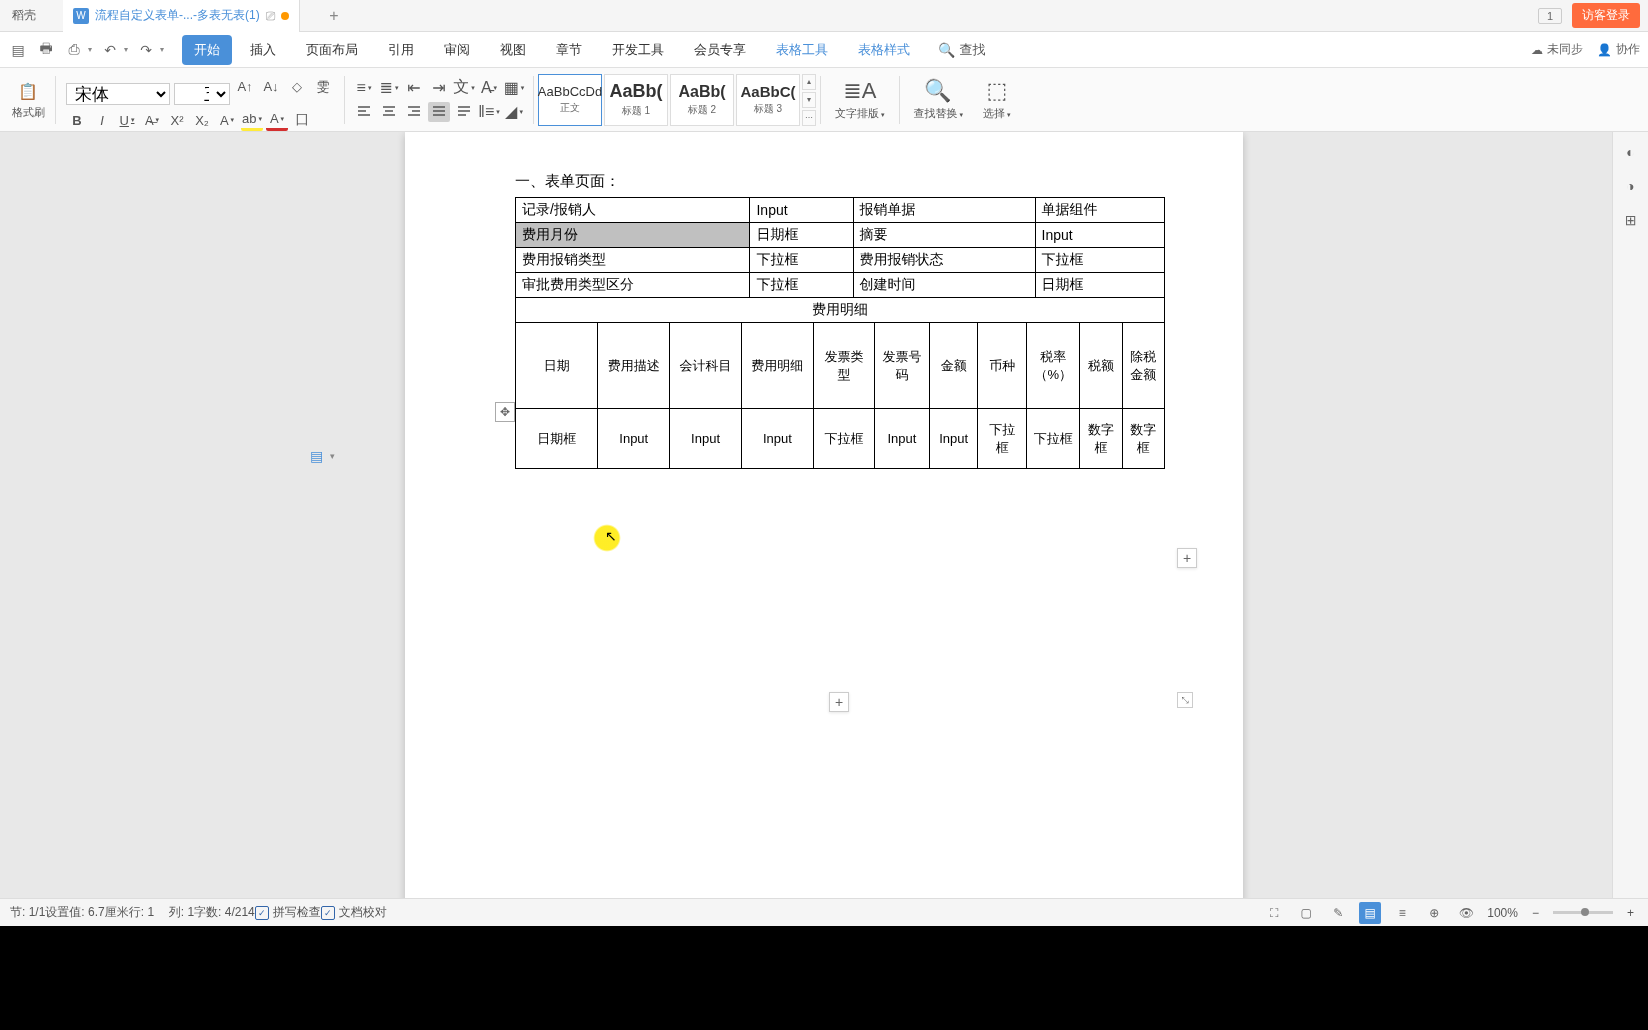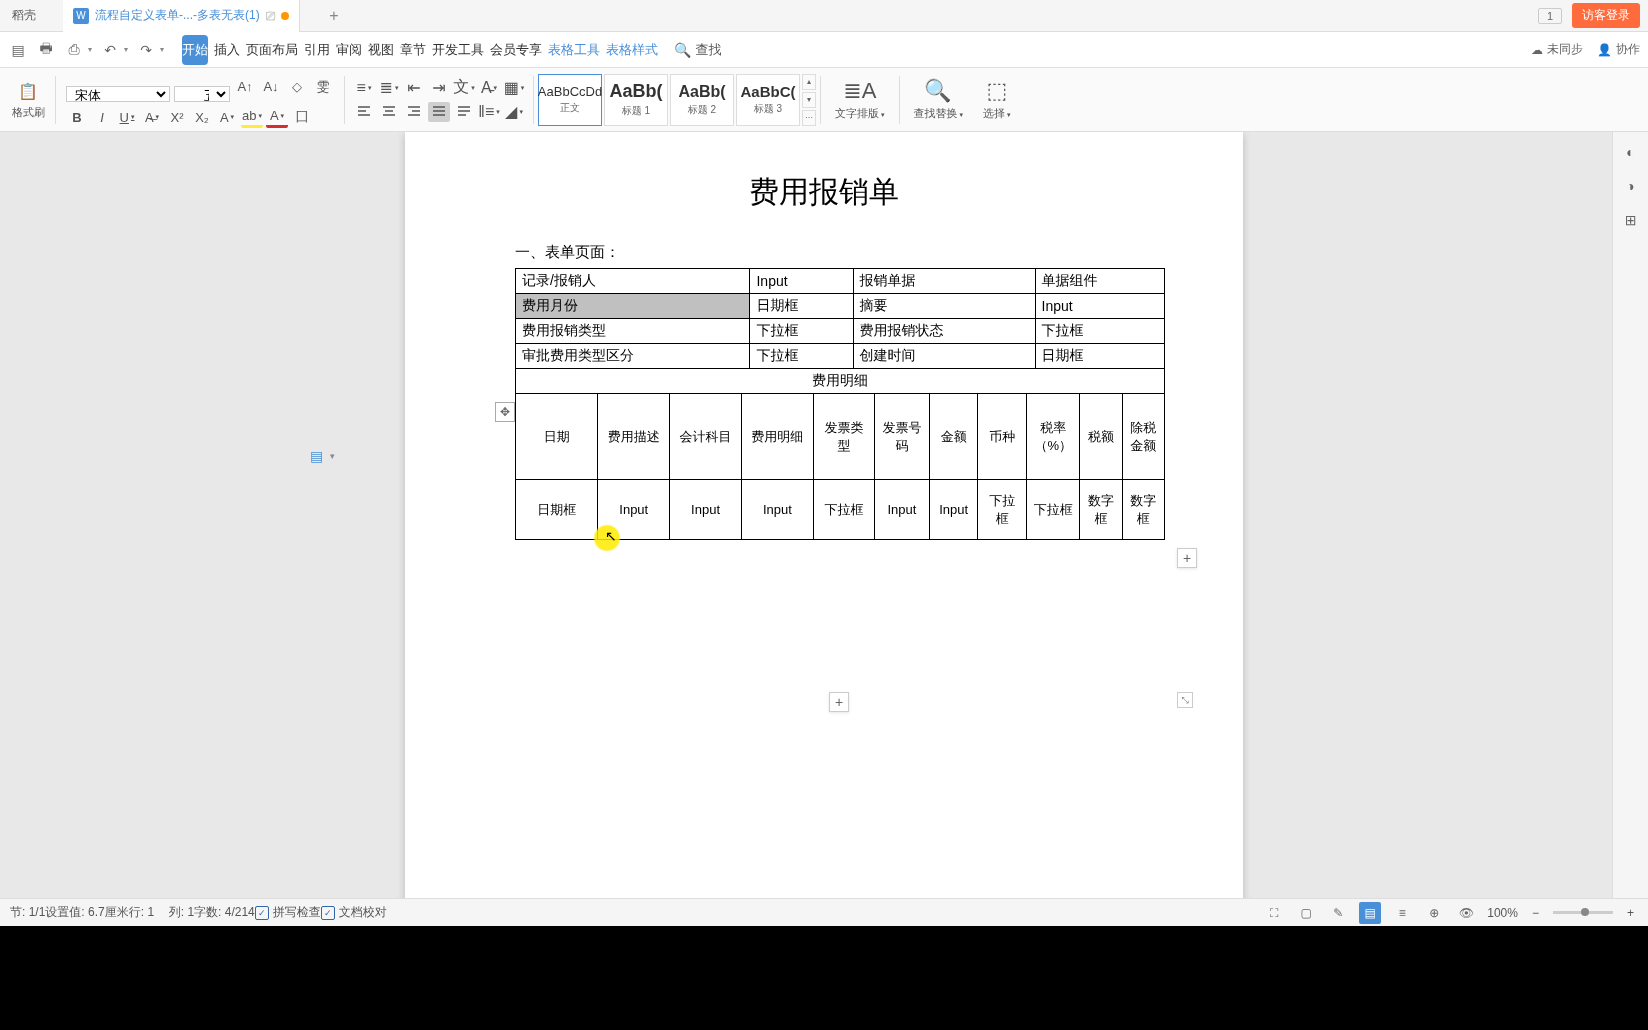--- a/index.html
+++ b/index.html
@@ -17,36 +17,36 @@
 .title-right { margin-left: auto; display: flex; align-items: center; gap: 10px; padding-right: 8px; }
 .badge-1 { border: 1px solid #ccc; padding: 1px 8px; font-size: 11px; color: #666; border-radius: 2px; }
 .login-btn { background: #ff6b3d; color: #fff; padding: 4px 10px; font-size: 12px; border-radius: 3px; border: none; }
 
 
 .menubar { height: 36px; display: flex; align-items: center; padding: 0 8px; gap: 4px; border-bottom: 1px solid #e0e0e0; font-size: 13px; }
 .qat { display: flex; align-items: center; gap: 8px; }
 .qat-item { width: 20px; height: 20px; display: flex; align-items: center; justify-content: center; color: #666; font-size: 14px; cursor: pointer; }
 .qat-arrow { font-size: 8px; color: #888; margin-left: -4px; }
 .menu-tabs { display: flex; gap: 6px; margin-left: 14px; }
-.menu-tab { padding: 6px 0; color: #333; cursor: pointer; border-radius: 4px; }
+.menu-tab { padding: 6px 12px; color: #333; cursor: pointer; border-radius: 4px; }
 .menu-tab.active { background: #4a90d9; color: #fff; }
 .menu-tab.context { color: #4a90d9; }
 .search-box { display: flex; align-items: center; margin-left: 12px; gap: 4px; color: #555; }
 .search-icon { font-size: 14px; }
 .right-menu { margin-left: auto; display: flex; align-items: center; gap: 14px; color: #666; font-size: 12px; }
 .right-menu-item { display: flex; align-items: center; gap: 4px; cursor: pointer; }
 
 
 .ribbon { height: 64px; display: flex; align-items: center; padding: 0 6px; border-bottom: 1px solid #ddd; background: #fafafa; }
 .ribbon-group { display: flex; flex-direction: column; align-items: center; padding: 0 6px; height: 100%; justify-content: center; }
 .ribbon-sep { width: 1px; height: 48px; background: #ddd; margin: 0 4px; }
 .tool-icon { width: 24px; height: 24px; display: flex; align-items: center; justify-content: center; color: #555; font-size: 16px; }
 .tool-label { font-size: 11px; color: #555; margin-top: 2px; }
 .font-row { display: flex; align-items: center; gap: 4px; }
-.font-select { height: 16px; border: 1px solid #ccc; font-size: 13px; padding: 0 4px; background: #fff; margin-top: 15px; }
+.font-select { height: 22px; border: 1px solid #ccc; font-size: 17px; padding: 0 4px; background: #fff; margin-top: 15px; }
 .font-name-box { width: 104px; }
 .font-size-box { width: 56px; padding-left: 25px; }
 .icon-btn { width: 22px; height: 22px; display: flex; align-items: center; justify-content: center; color: #555; font-size: 13px; cursor: pointer; border-radius: 2px; }
 .icon-btn.bold { font-weight: bold; }
 .icon-btn.italic { font-style: italic; }
 .icon-btn.underline { text-decoration: underline; }
 .icon-row { display: flex; gap: 3px; margin-top: 4px; }
 .para-group { display: flex; flex-direction: column; gap: 4px; padding: 0 4px; }
 .para-row { display: flex; gap: 3px; }
 .para-btn { width: 22px; height: 20px; display: flex; align-items: center; justify-content: center; color: #555; cursor: pointer; }
@@ -277,21 +277,20 @@
     <div class="big-tool-label"><span>查找替换</span><span class="tiny-arrow">▾</span></div>
   </div>
   <div class="big-tool">
     <div class="big-tool-icon">⬚</div>
     <div class="big-tool-label"><span>选择</span><span class="tiny-arrow">▾</span></div>
   </div>
 </div>
 
 <div class="doc-area">
   <div class="page">
-    <div class="page-title">费用报销单</div>
     <div class="doc-body">
       <div class="body-text">一、表单页面：</div>
 
       <div class="table-handle">✥</div>
 
       <table class="form-table">
         <tbody>
             <tr>
               <td>记录/报销人</td>
               <td>Input</td>

